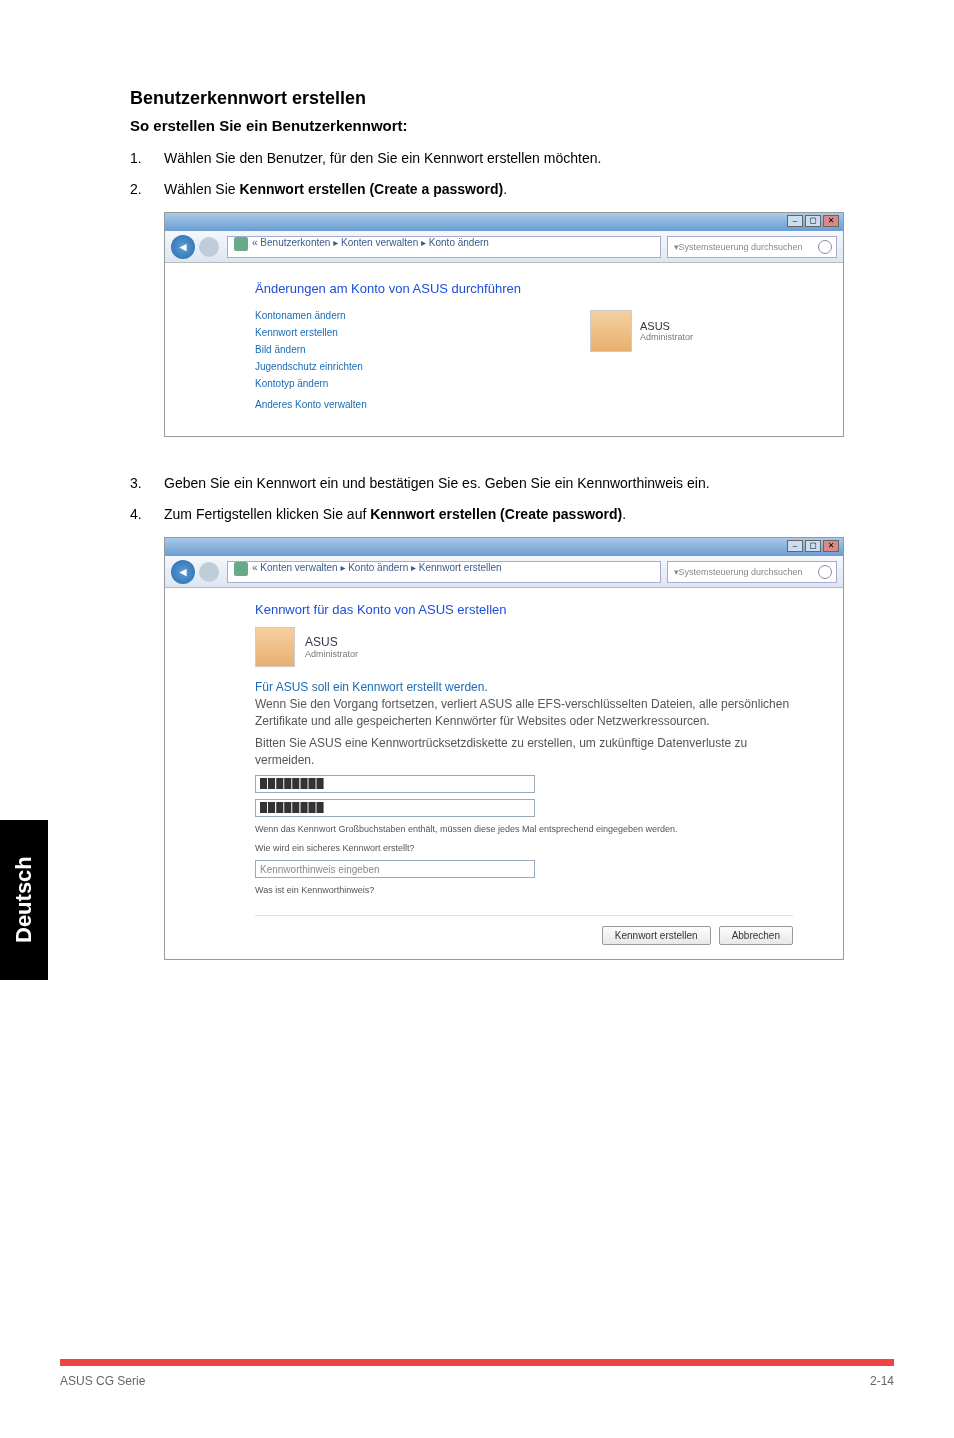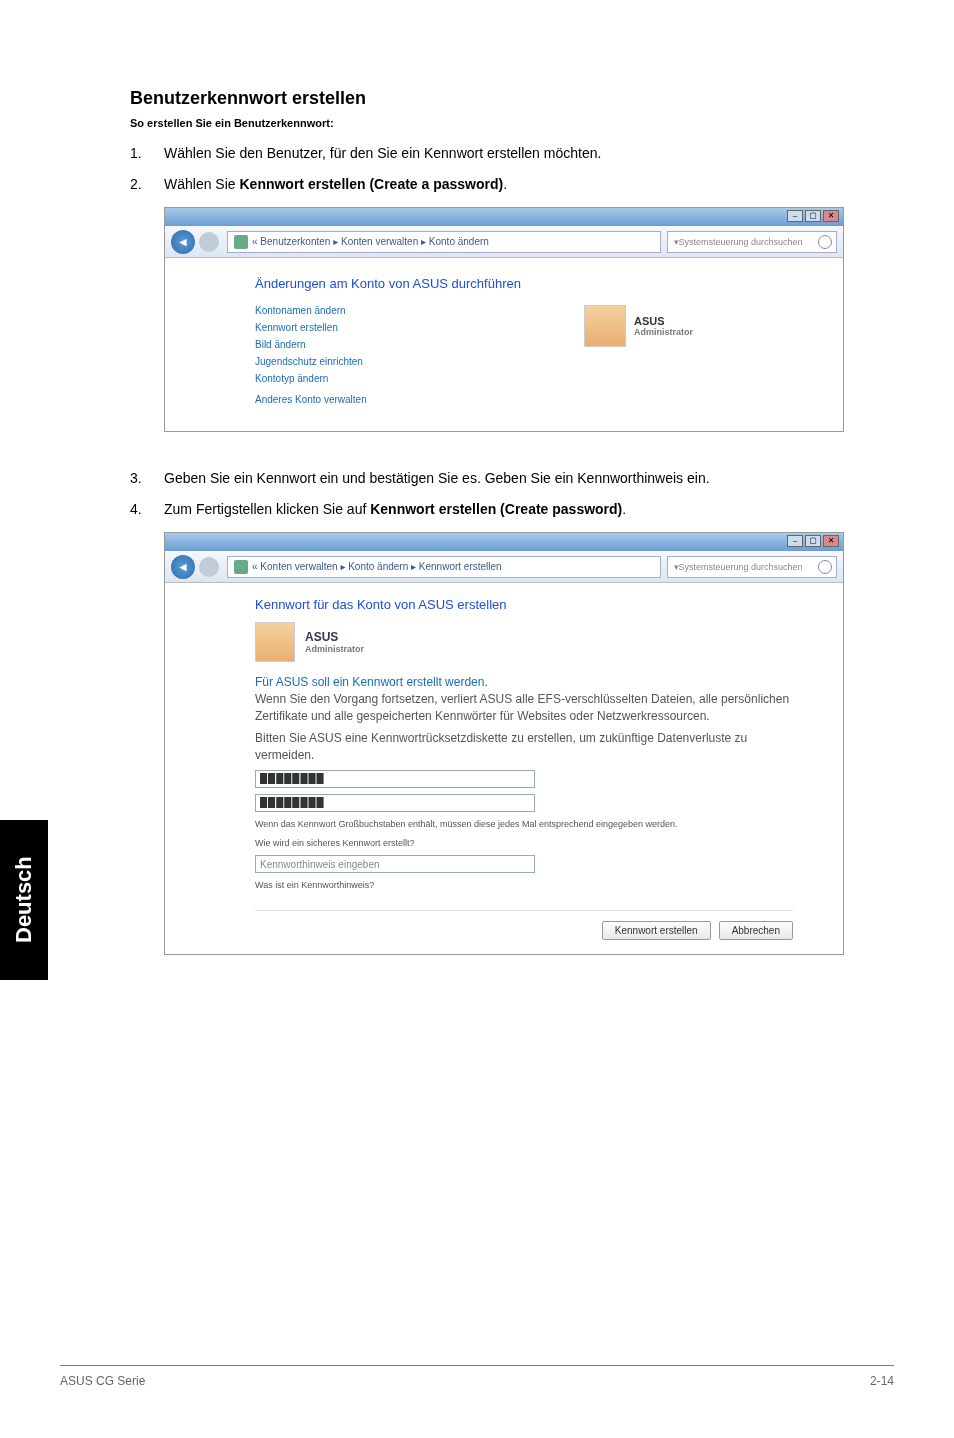--- a/index.html
+++ b/index.html
@@ -1,61 +1,61 @@
 <!DOCTYPE html>
 <html><head>
   <meta charset="utf-8">
   <style>
     * { box-sizing: border-box; margin: 0; padding: 0; }
     body { font-family: Arial, Helvetica, sans-serif; background: #fff; width: 954px; height: 1438px; position: relative; }
     .page { padding: 88px 130px 0 130px; }
     .heading { font-size: 18px; font-weight: bold; margin-bottom: 8px; }
-    .subheading { font-size: 11px; font-weight: bold; margin-bottom: 14px; }
+    .subheading { font-size: 15px; font-weight: bold; margin-bottom: 14px; }
     .step { font-size: 14px; line-height: 1.5; margin-bottom: 10px; display: flex; }
     .step-num { width: 34px; flex-shrink: 0; }
     .step-text { flex: 1; }
     .bold { font-weight: bold; }
     .screenshot { margin: 12px 0 36px 34px; border: 1px solid #999; background: #fff; width: 680px; }
     .window-titlebar { height: 18px; background: linear-gradient(to bottom, #a8c9e8, #6b9dd1); position: relative; }
     .window-buttons { position: absolute; right: 4px; top: 2px; display: flex; gap: 2px; }
     .wbtn { width: 16px; height: 12px; background: #d88; border: 1px solid #666; font-size: 8px; text-align: center; line-height: 10px; }
     .wbtn.min { background: #cde; }
     .wbtn.max { background: #cde; }
     .nav-bar { height: 32px; background: linear-gradient(to bottom, #f5f8fc, #dce6f2); display: flex; align-items: center; padding: 0 6px; border-bottom: 1px solid #bbb; }
     .nav-back { width: 24px; height: 24px; border-radius: 50%; background: radial-gradient(circle, #5b9ed9, #2d6aa8); display: flex; align-items: center; justify-content: center; color: #fff; font-size: 12px; margin-right: 4px; }
     .nav-fwd { width: 20px; height: 20px; border-radius: 50%; background: #c0cdd9; margin-right: 8px; }
-    .breadcrumb { flex: 1; background: #fff; border: 1px solid #aac; height: 22px; font-size: 10px; color: #3a5a8a; display: flex; align-items: center; padding: 0 6px; }
+    .breadcrumb { flex: 1; background: #fff; border: 1px solid #aac; height: 22px; font-size: 10px; color: #3a5a8a; display: flex; align-items: flex-start; padding: 0 6px; }
     .breadcrumb .bc-icon { width: 14px; height: 14px; background: #6a8; margin-right: 4px; border-radius: 2px; }
     .search-box { width: 170px; background: #fff; border: 1px solid #aac; height: 22px; margin-left: 6px; font-size: 9px; color: #888; display: flex; align-items: center; padding: 0 6px; position: relative; }
     .search-box::after { content: ""; position: absolute; right: 4px; width: 12px; height: 12px; border: 1px solid #88a; border-radius: 50%; }
     .content { background: #fff; padding: 18px 50px 20px 90px; min-height: 140px; }
     .content-h { color: #1d4ed8; font-size: 13px; margin-bottom: 14px; }
     .option-list { font-size: 10px; }
     .opt { color: #1b6cb5; margin-bottom: 6px; }
     .user-tile { position: absolute; right: 150px; display: flex; align-items: center; }
     .avatar { width: 42px; height: 42px; background: linear-gradient(#f5d0a0, #e8b070); border: 1px solid #ccc; margin-right: 8px; }
-    .user-info { font-size: 11px; font-weight: bold; }
+    .user-info { font-size: 11px; }
     .user-name { color: #333; }
     .user-role { color: #777; font-size: 9px; }
     .screenshot.s1 .content { position: relative; }
 
     .screenshot.s2 { width: 680px; }
     .s2 .content { padding: 14px 50px 14px 90px; }
     .s2 .content-h { margin-bottom: 10px; }
     .s2 .user-row { display: flex; align-items: center; margin-bottom: 12px; }
     .s2 .avatar2 { width: 40px; height: 40px; background: linear-gradient(#f5d0a0, #e8b070); border: 1px solid #ccc; margin-right: 10px; }
     .s2 .hint-text { font-size: 12px; color: #555; line-height: 1.4; }
     .s2 .hint-link { color: #1b6cb5; }
     .s2 .pwd-input { width: 280px; height: 18px; border: 1px solid #9ab; margin-top: 6px; font-size: 10px; padding: 0 4px; letter-spacing: 1px; color: #333; }
     .s2 .info-text { font-size: 9px; color: #555; margin-top: 6px; line-height: 1.4; }
     .s2 .button-row { display: flex; justify-content: flex-end; gap: 8px; margin-top: 18px; padding-top: 10px; border-top: 1px solid #e0e0e0; }
     .s2 .wbutton { font-size: 10px; padding: 3px 12px; background: linear-gradient(#fdfdfd, #e8e8e8); border: 1px solid #999; border-radius: 2px; color: #333; }
 
     .side-tab { position: absolute; left: 0; top: 820px; width: 48px; height: 160px; background: #000; color: #fff; display: flex; align-items: center; justify-content: center; writing-mode: vertical-rl; text-orientation: mixed; font-size: 22px; font-weight: bold; transform: rotate(180deg); }
-    .footer { position: absolute; bottom: 50px; left: 0; right: 0; padding: 0 60px; display: flex; justify-content: space-between; font-size: 12px; color: #666; border-top: 1px solid #ef4444; margin: 0 60px; padding: 8px 0 0 0; }
+    .footer { position: absolute; bottom: 50px; left: 0; right: 0; padding: 0 60px; display: flex; justify-content: space-between; font-size: 12px; color: #666; border-top: 7px solid #ef4444; margin: 0 60px; padding: 8px 0 0 0; }
   </style>
 </head>
 <body>
 
 <div class="side-tab">Deutsch</div>
 
 <div class="page">
   <div class="heading">Benutzerkennwort erstellen</div>
   <div class="subheading">So erstellen Sie ein Benutzerkennwort:</div>
 

